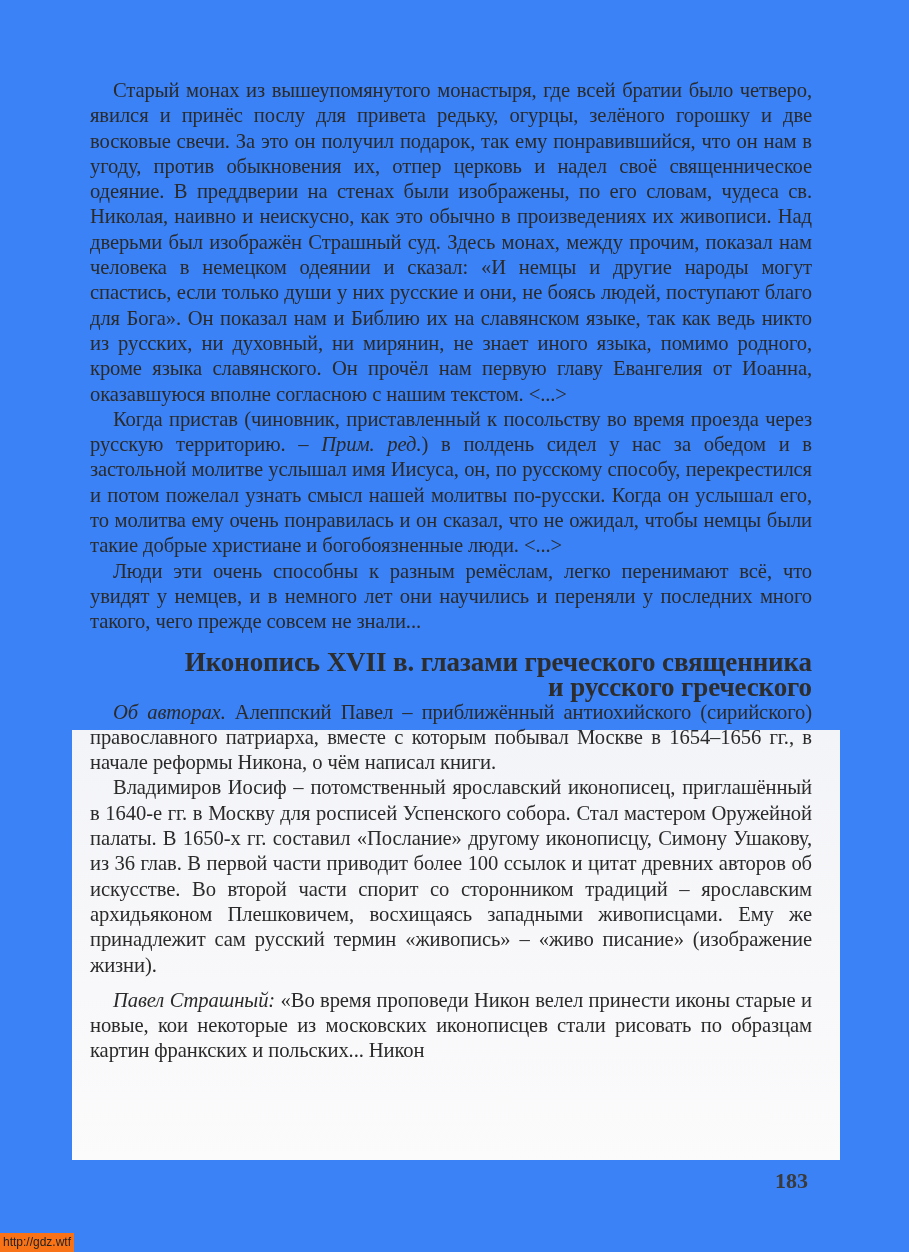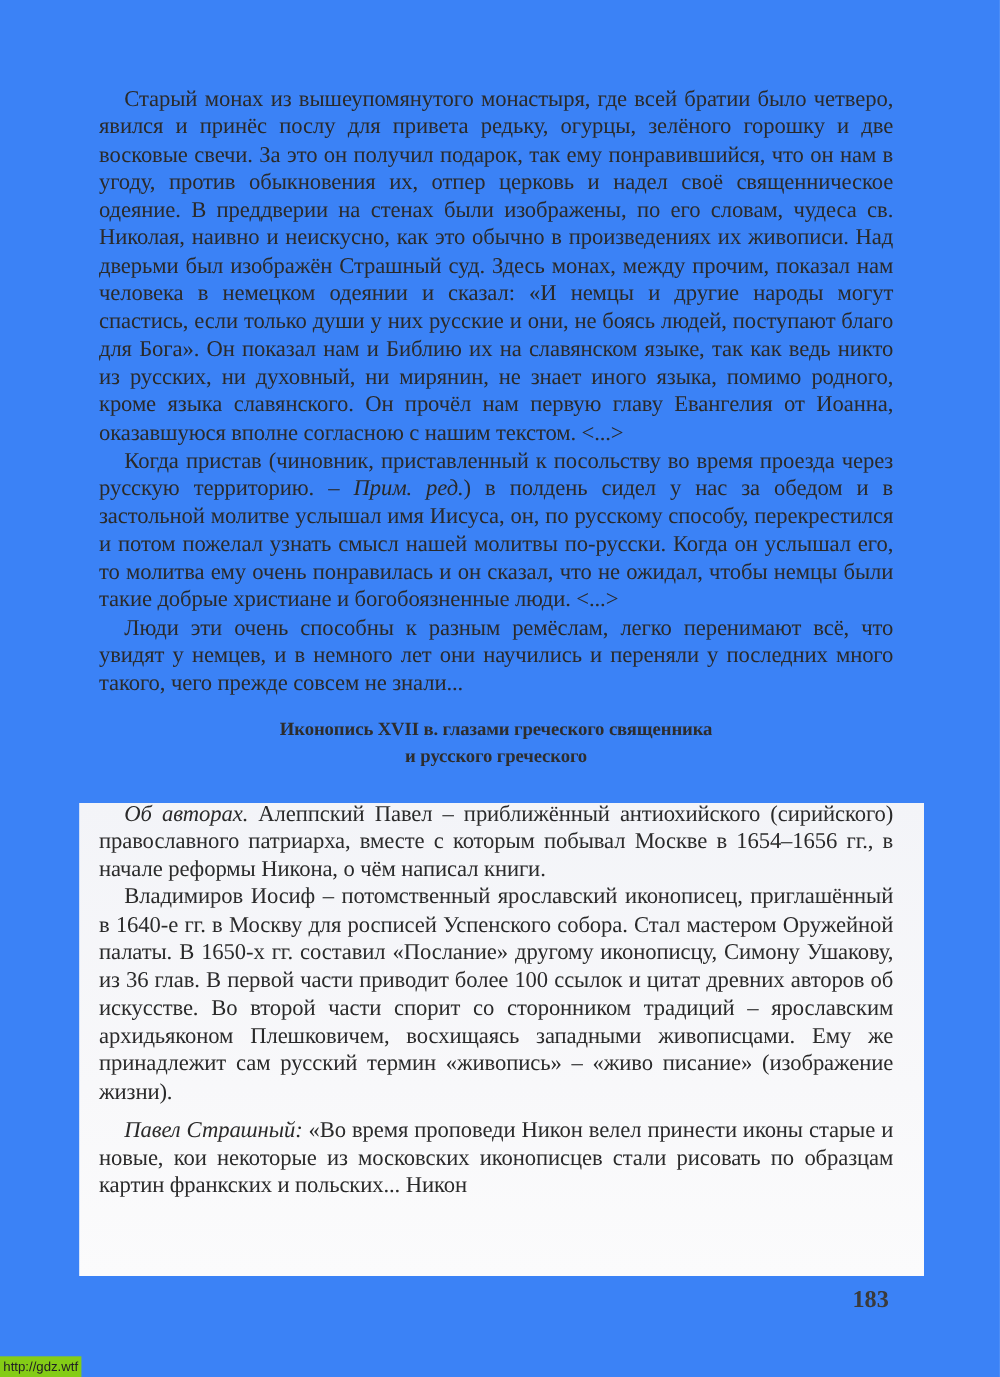--- a/index.html
+++ b/index.html
@@ -34,45 +34,45 @@
       text-align: justify;
       letter-spacing: -0.1px;
     }
     .text-block p {
       margin: 0;
       text-indent: 23px;
       hyphens: manual;
     }
     .ital { font-style: italic; }
     .section-heading {
-      margin: 15px 0 28px 0;
-      text-align: center;
+      margin: 15px 0 0 0;
+      text-align: right;
       font-weight: bold;
-      font-size: 17px;
+      font-size: 27px;
       line-height: 25px;
       color: #2d2d2d;
     }
     .section-heading span { display: block; }
     .gap { height: 10px; }
     .page-number {
       position: absolute;
       left: 775px;
       top: 1168px;
       font-size: 22px;
       color: #3a3a3a;
       font-family: "Liberation Serif", serif;
       font-weight: bold;
     }
     .watermark {
       position: absolute;
       left: 0;
       top: 1233px;
       height: 19px;
       padding: 0 3px;
-      background: #84cc16;
+      background: #f97316;
       font-family: "Liberation Sans", sans-serif;
       font-size: 12px;
       line-height: 19px;
       color: #222;
     }
   </style>
 </head>
 <body>
 
 <div class="page">

